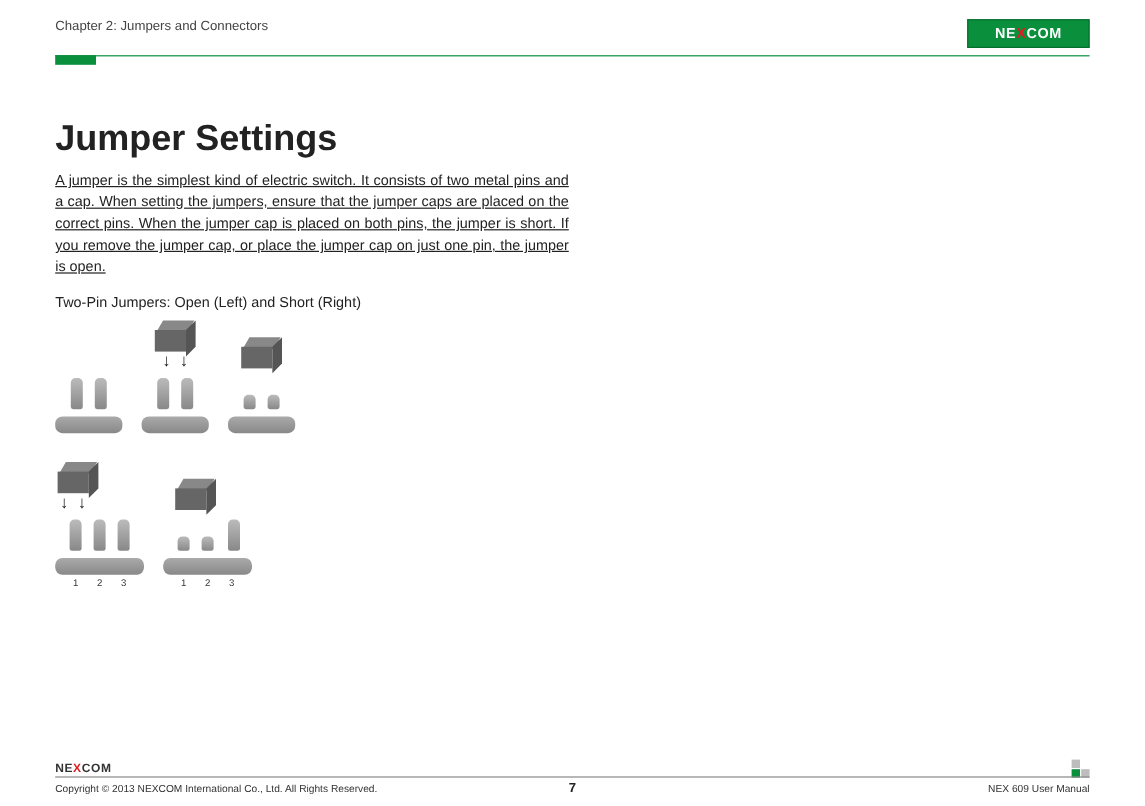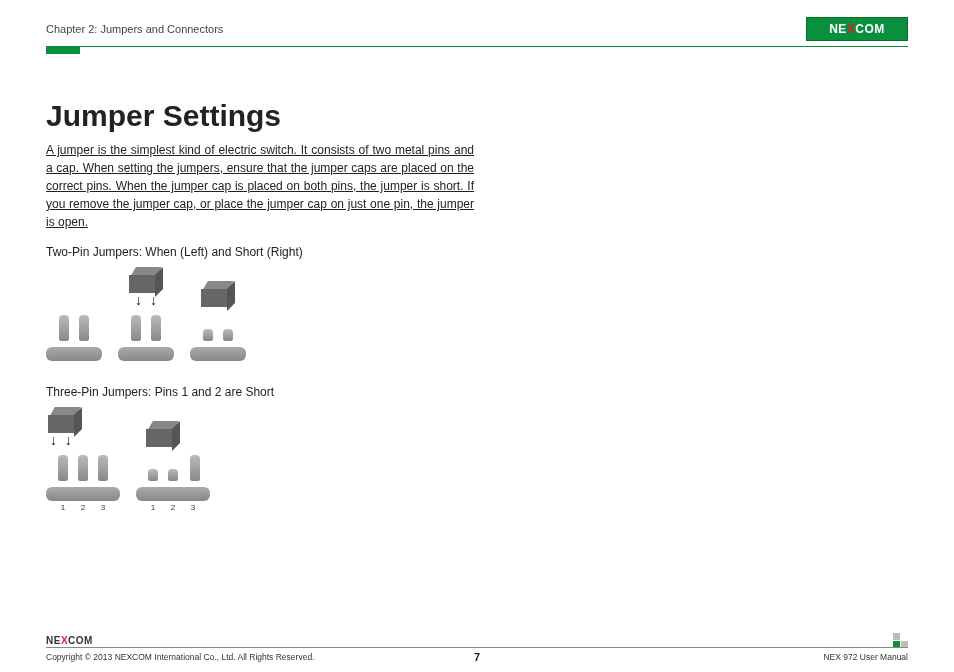--- a/index.html
+++ b/index.html
@@ -1,17 +1,17 @@
 <!DOCTYPE html>
 <html><head>
 <meta charset="utf-8">
 <style>
   body { margin: 0; font-family: "Segoe UI", Arial, sans-serif; background: #fff; color: #222; }
   .page { width: 954px; height: 672px; position: relative; box-sizing: border-box; padding: 16px 46px 8px 46px; }
-  .header-row { display: flex; align-items: center; justify-content: space-between; height: 26px; }
+  .header-row { display: flex; align-items: flex-start; justify-content: space-between; height: 26px; }
   .chapter-label { font-size: 11px; color: #444; }
   .logo-box { height: 22px; width: 100px; background: #0a8f3c; border: 1px solid #05702e; display: flex; align-items: center; justify-content: center; }
   .logo-text { color: #fff; font-weight: bold; font-size: 12px; letter-spacing: 0.5px; font-family: Arial, sans-serif; }
   .logo-text .x { color: #e01b22; font-weight: bold; }
   .header-rule { margin: 4px 0 0 0; border: 0; border-top: 1.5px solid #0a8f3c; position: relative; }
   .header-rule-left { position: absolute; left: 46px; top: 46px; width: 34px; height: 8px; background: #0a8f3c; }
   .content { margin-top: 52px; width: 428px; }
   h1 { font-size: 30px; font-weight: bold; color: #222; margin: 0 0 8px 0; font-family: "Segoe UI Semibold", Arial, sans-serif; }
   .para { font-size: 12px; line-height: 1.5; text-align: justify; margin: 0 0 14px 0; color: #222; text-decoration: underline; }
   .caption { font-size: 12px; margin: 6px 0 8px 0; color: #222; }
@@ -53,21 +53,21 @@
       </span>
     </div>
   </div>
   <hr class="header-rule">
   <div class="header-rule-left"></div>
 
   <div class="content">
     <h1>Jumper Settings</h1>
     <p class="para">A jumper is the simplest kind of electric switch. It consists of two metal pins and a cap. When setting the jumpers, ensure that the jumper caps are placed on the correct pins. When the jumper cap is placed on both pins, the jumper is short. If you remove the jumper cap, or place the jumper cap on just one pin, the jumper is open.</p>
 
-    <div class="caption">Two-Pin Jumpers: When (Left) and Short (Right)</div>
+    <div class="caption">Two-Pin Jumpers: Open (Left) and Short (Right)</div>
     <div class="illus">
 
       <div class="block">
         <div class="pins">
             <div class="pin"></div>
             <div class="pin"></div>
           </div>
         <div class="base"></div>
       </div>
 
@@ -92,21 +92,20 @@
             <div class="side"></div>
           </div>
         <div class="pins">
             <div class="pin short"></div>
             <div class="pin short"></div>
           </div>
         <div class="base"></div>
       </div>
     </div>
 
-    <div class="caption">Three-Pin Jumpers: Pins 1 and 2 are Short</div>
     <div class="illus">
 
       <div class="block">
         <div class="cap3d" style="align-self:flex-start;margin-left:2px;">
             <div class="top"></div>
             <div class="front"></div>
             <div class="side"></div>
           </div>
         <div class="arrow" style="align-self:flex-start;margin-left:4px;">↓&nbsp;&nbsp;↓</div>
         <div class="pins">
@@ -157,17 +156,17 @@
   <div class="footer">
     <div class="footer-logo">
       <span class="footer-logo-text">
         <span>NE</span><span class="x">X</span><span>COM</span>
       </span>
     </div>
     <hr class="footer-rule">
     <div class="footer-row">
       <span>Copyright © 2013 NEXCOM International Co., Ltd. All Rights Reserved.</span>
       <span class="footer-center">7</span>
-      <span>NEX 972 User Manual</span>
+      <span>NEX 609 User Manual</span>
     </div>
   </div>
 
 </div>
 
 </body></html>

